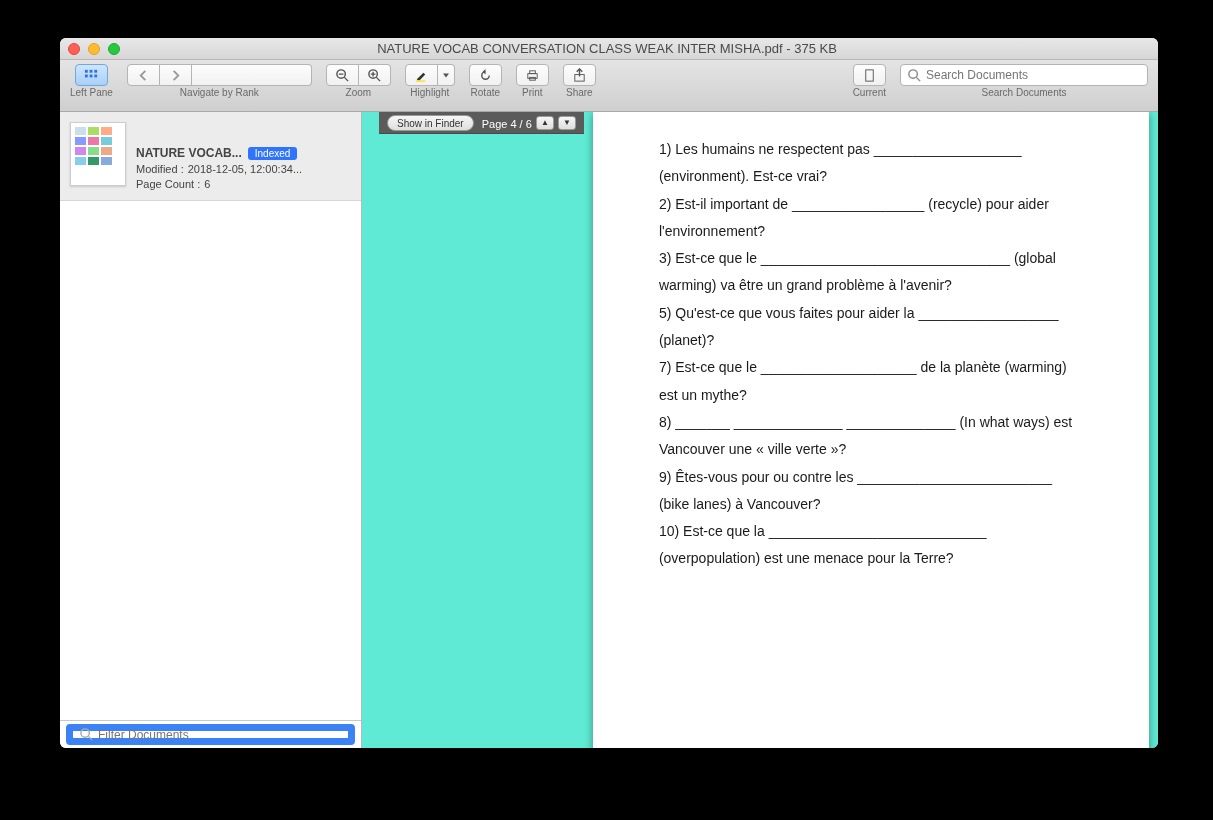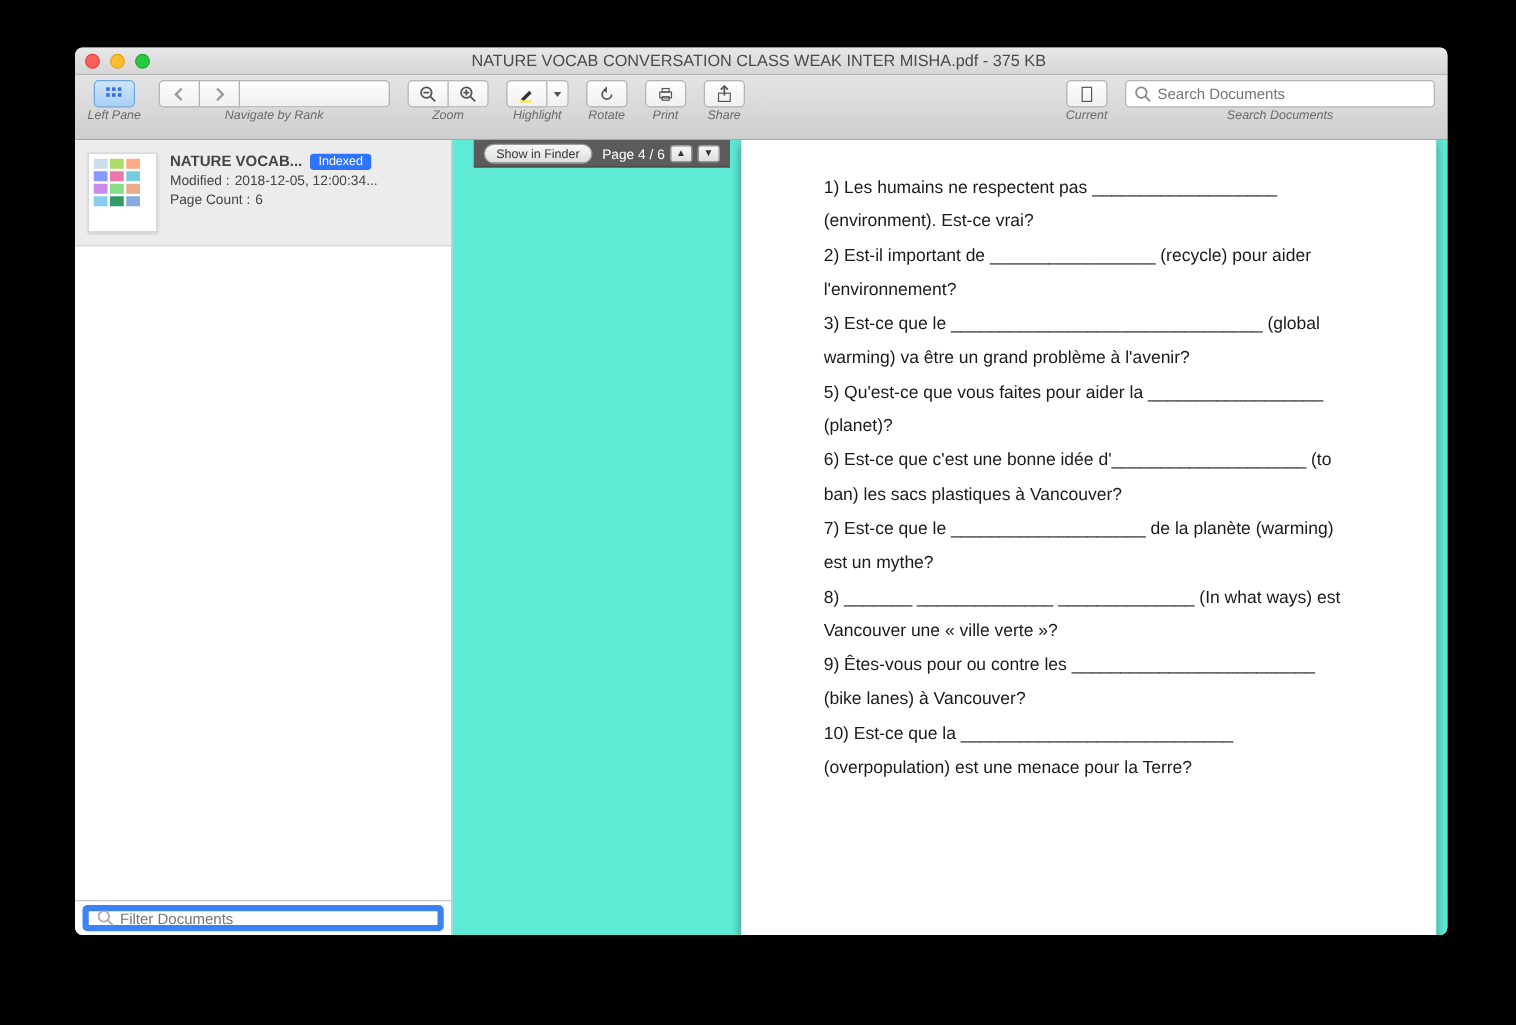--- a/index.html
+++ b/index.html
@@ -58,21 +58,21 @@
   border: 1px solid #b4b4b4;
   display: flex; align-items: center; justify-content: center;
   padding: 0 8px;
   font-size: 13px; color: #4a4a4a;
 }
 .btn:first-child { border-top-left-radius: 4px; border-bottom-left-radius: 4px; }
 .btn:last-child  { border-top-right-radius: 4px; border-bottom-right-radius: 4px; }
 .btn + .btn { border-left: none; }
 .btn.single { border-radius: 4px; }
 .btn.active { background: linear-gradient(#cfe5fb,#a9d0f7); border-color:#6fa8e0; }
-.tool-label { font-size: 10px; color: #6a6a6a; font-style: italic; }
+.tool-label { font-size: 10px; color: #6a6a6a; }
 .spacer { flex: 1; }
 .search-field {
   height: 22px; width: 248px; border:1px solid #b4b4b4; border-radius: 4px;
   background: #fff; display:flex; align-items:center; padding:0 6px; gap:4px;
 }
 .search-field input { border:none; outline:none; flex:1; font-size:12px; color:#333; background:transparent;}
 .icon { width:15px; height:15px; display:flex; align-items:center; justify-content:center; }
 .icon svg { width:100%; height:100%; }
 
 .body { flex:1; display:flex; overflow:hidden; }
@@ -92,32 +92,32 @@
   display:flex; gap:10px; padding:10px 10px; background:#ececec;
   border-bottom:1px solid #d6d6d6;
 }
 .thumb {
   width:56px; height:64px; background:#fff; border:1px solid #ccc;
   box-shadow:0 1px 2px rgba(0,0,0,0.15);
   padding:4px;
   display:flex; flex-wrap:wrap; align-content:flex-start; gap:2px;
 }
 .thumb i { width:11px; height:8px; display:block; }
-.doc-meta { flex:1; font-size:11px; color:#444; }
+.doc-meta { flex:1; font-size:11px; color:#444;margin-top:24px; }
 .doc-title-row { display:flex; align-items:center; gap:6px; }
 .doc-title { font-size:12px; font-weight:600; white-space:nowrap; overflow:hidden; text-overflow:ellipsis; max-width:120px;}
 .badge { background:#2f74ff; color:#fff; font-size:10px; padding:1px 7px; border-radius:3px; font-weight:500;}
 .meta-line { margin-top:3px; display:flex; gap:4px; }
 .meta-label { color:#444; }
 .meta-val { color:#444; }
 .side-footer {
   height:28px; border-top:1px solid #c8c8c8; padding:3px 6px;
 }
 .filter-field {
-  height:21px; border:5px solid #3b82f6; border-radius:4px; background:#fff;
+  height:21px; border:7px solid #3b82f6; border-radius:4px; background:#fff;
   display:flex; align-items:center; padding:0 6px; gap:4px;
 }
 .filter-field input { border:none; outline:none; flex:1; font-size:12px; background:transparent;}
 
 .content { flex:1; background:#5eead4; display:flex; flex-direction:row; position:relative;padding-left:17px; }
 .content-header {
   height:22px; background:#5b5b5b; border-bottom:1px solid #4a4a4a;
   display:flex; align-items:center; padding:0 8px; gap:8px;
   color:#fff; font-size:11px;
 }
@@ -383,21 +383,20 @@
             <span>▼</span>
           </div>
         </div>
       </div>
       <div class="page-area">
         <div class="page">
           <p>1) Les humains ne respectent pas ___________________ (environment). Est-ce vrai?</p>
           <p>2) Est-il important de _________________ (recycle) pour aider l'environnement?</p>
           <p>3) Est-ce que le ________________________________ (global warming) va être un grand problème à l'avenir?</p>
           <p>5) Qu'est-ce que vous faites pour aider la __________________ (planet)?</p>
-          <p>6) Est-ce que c'est une bonne idée d'____________________ (to ban) les sacs plastiques à Vancouver?</p>
           <p>7) Est-ce que le ____________________ de la planète (warming) est un mythe?</p>
           <p>8) _______ ______________ ______________ (In what ways) est Vancouver une « ville verte »?</p>
           <p>9) Êtes-vous pour ou contre les _________________________ (bike lanes) à Vancouver?</p>
           <p>10) Est-ce que la ____________________________ (overpopulation) est une menace pour la Terre?</p>
         </div>
       </div>
     </div>
 
   </div>
 </div>

